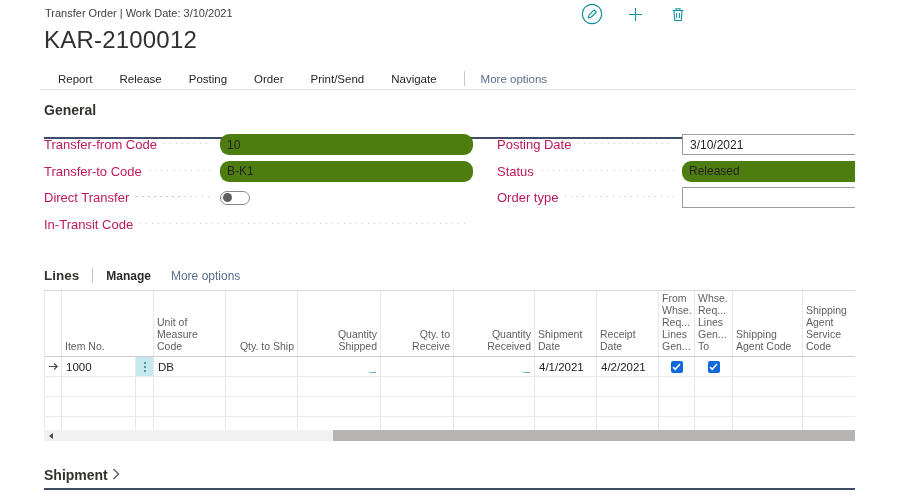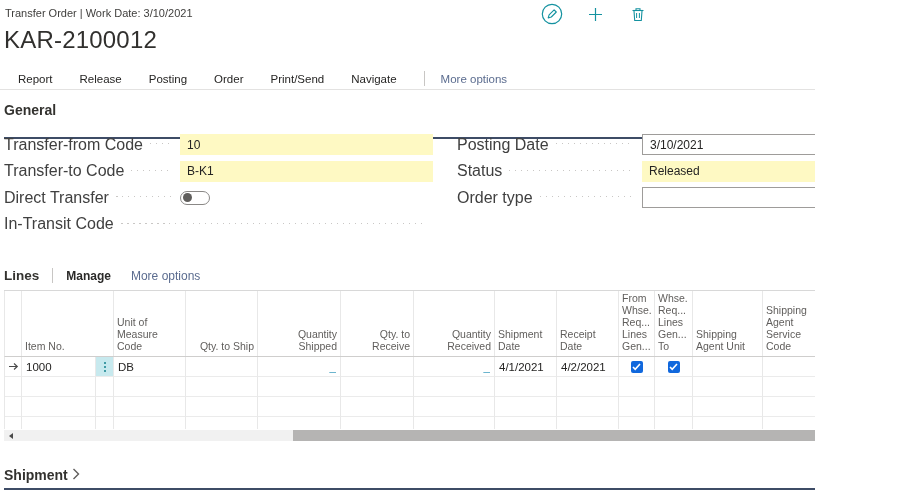--- a/index.html
+++ b/index.html
@@ -1,18 +1,18 @@
 <!DOCTYPE html>
 <html><head>
 <meta charset="utf-8">
 <style>
   * { margin:0; padding:0; box-sizing:border-box; }
   html,body { background:#fff; }
   body { font-family:"Liberation Sans", sans-serif; color:#323130; }
-  .screen { position:relative; width:815px; height:503px; background:#fff; overflow:hidden; }
+  .screen { position:relative; width:815px; height:503px; background:#fff; overflow:hidden;margin-left:40px; }
 
   
   .breadcrumb { position:absolute; left:5px; top:7px; font-size:11px; color:#3f3e3c; }
   .top-icons { position:absolute; left:541px; top:3px; display:flex; align-items:center; gap:21px; }
   .icon-btn { width:22px; height:22px; display:flex; align-items:center; justify-content:center; cursor:pointer; background:none; border:none; padding:0; }
   .page-title { position:absolute; left:4px; top:26px; font-size:24px; font-weight:400; color:#31302e; letter-spacing:.2px; }
 
   
   .menu-bar { position:absolute; left:18px; top:71px; display:flex; align-items:center; font-size:11.5px; color:#262524; }
   .menu-item { margin-right:27px; cursor:pointer; white-space:nowrap; }
@@ -23,25 +23,25 @@
   
   .section-head { position:absolute; left:4px; width:880px; display:flex; justify-content:space-between; align-items:flex-end; border-bottom:2px solid #3e4c66; padding-bottom:19px; }
   .section-title { font-size:14px; font-weight:700; color:#33322f; }
   .show-more { font-size:11.5px; color:#605e5c; cursor:pointer; }
 
   
   .fields { position:absolute; top:134px; left:4px; width:880px; }
   .col-left  { position:absolute; left:0;   width:429px; }
   .col-right { position:absolute; left:453px; width:427px; }
   .field-row { display:flex; align-items:center; height:21px; margin-bottom:5.5px; }
-  .f-label { font-size:16px; color:#404040; white-space:nowrap; }
+  .f-label { font-size:13px; color:#be185d; white-space:nowrap; }
   .leader { flex:1; height:1px; margin:0 8px 0 7px; background:repeating-linear-gradient(to right,#c9c7c5 0 1.5px,transparent 1.5px 6px); position:relative; top:-1px; }
   .ctrl { flex:0 0 253px; height:21px; display:flex; align-items:center; font-size:12px; color:#252423; }
   .col-right .ctrl { flex:0 0 242px; }
-  .ctrl-readonly { background:#fef9c3; padding:4px 7px; }
+  .ctrl-readonly { background:#4d7c0f; padding:4px 7px;border-radius:9px; }
   .ctrl-box { background:#fff; border:1px solid #9e9c9a; padding:0 7px; justify-content:space-between; }
   .ctrl-box.disabled { border-color:#c8c6c4; color:#9b9997; }
   .ctrl-plain { background:none; }
   .toggle { width:30px; height:14px; border:1px solid #8a8886; border-radius:8px; position:relative; cursor:pointer; }
   .toggle .knob { position:absolute; left:2px; top:1.5px; width:9px; height:9px; border-radius:50%; background:#605e5c; }
 
   
   .lines-bar { position:absolute; left:4px; top:267px; width:880px; display:flex; align-items:flex-end; }
   .lines-title { font-size:13.5px; font-weight:700; color:#33322f; }
   .lines-divider { width:1px; height:15px; background:#c8c6c4; margin:0 13px; }
@@ -222,21 +222,21 @@
       <div class="hcell">Item No.</div>
       <div class="hcell">Unit of Measure Code</div>
       <div class="hcell num">Qty. to Ship</div>
       <div class="hcell num">Quantity Shipped</div>
       <div class="hcell num">Qty. to Receive</div>
       <div class="hcell num">Quantity Received</div>
       <div class="hcell">Shipment Date</div>
       <div class="hcell">Receipt Date</div>
       <div class="hcell">From Whse. Req... Lines Gen...</div>
       <div class="hcell">To Whse. Req... Lines Gen... To</div>
-      <div class="hcell">Shipping Agent Unit</div>
+      <div class="hcell">Shipping Agent Code</div>
       <div class="hcell">Shipping Agent Service Code</div>
       <div class="hcell"></div>
     </div>
 
     <div class="brow">
       <div class="bcell center">
         <span class="row-arrow">
           <svg width="11" height="9" viewBox="0 0 11 9">
               <path d="M1 4.5h8M6 1.5l3.3 3L6 7.5" fill="none" stroke="#4a4a4a" stroke-width="1.1"></path>
             </svg>

